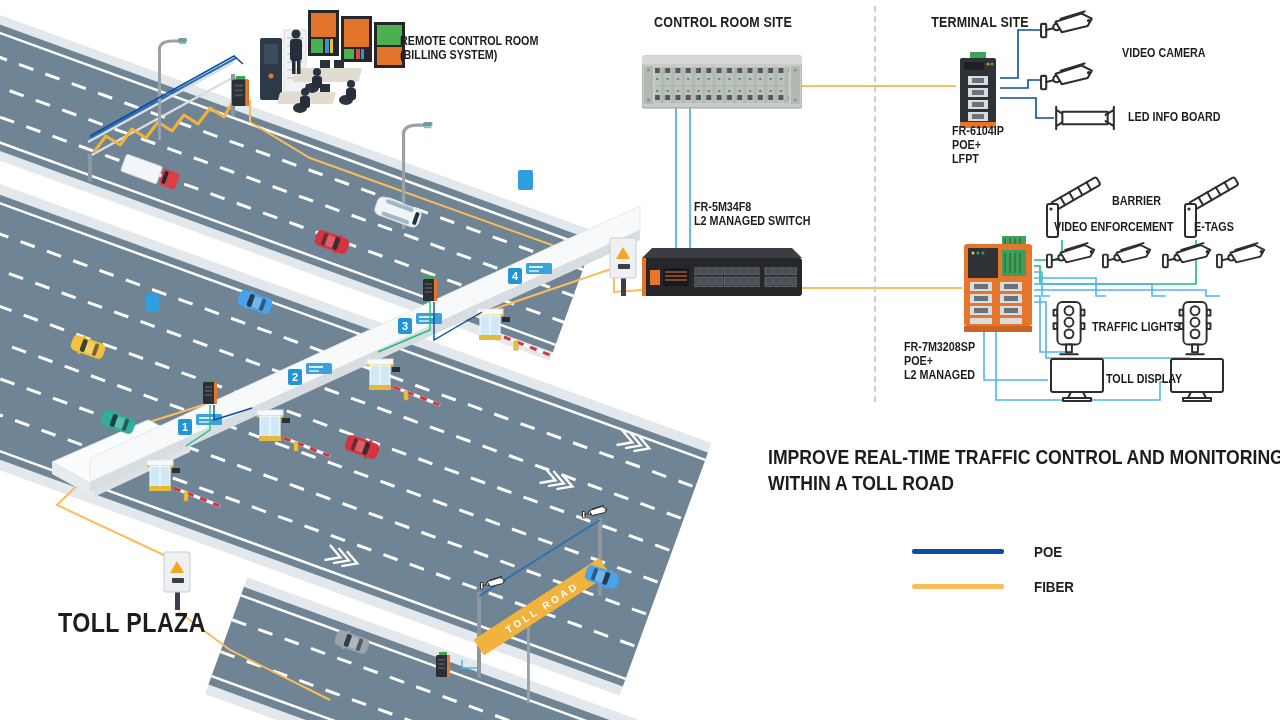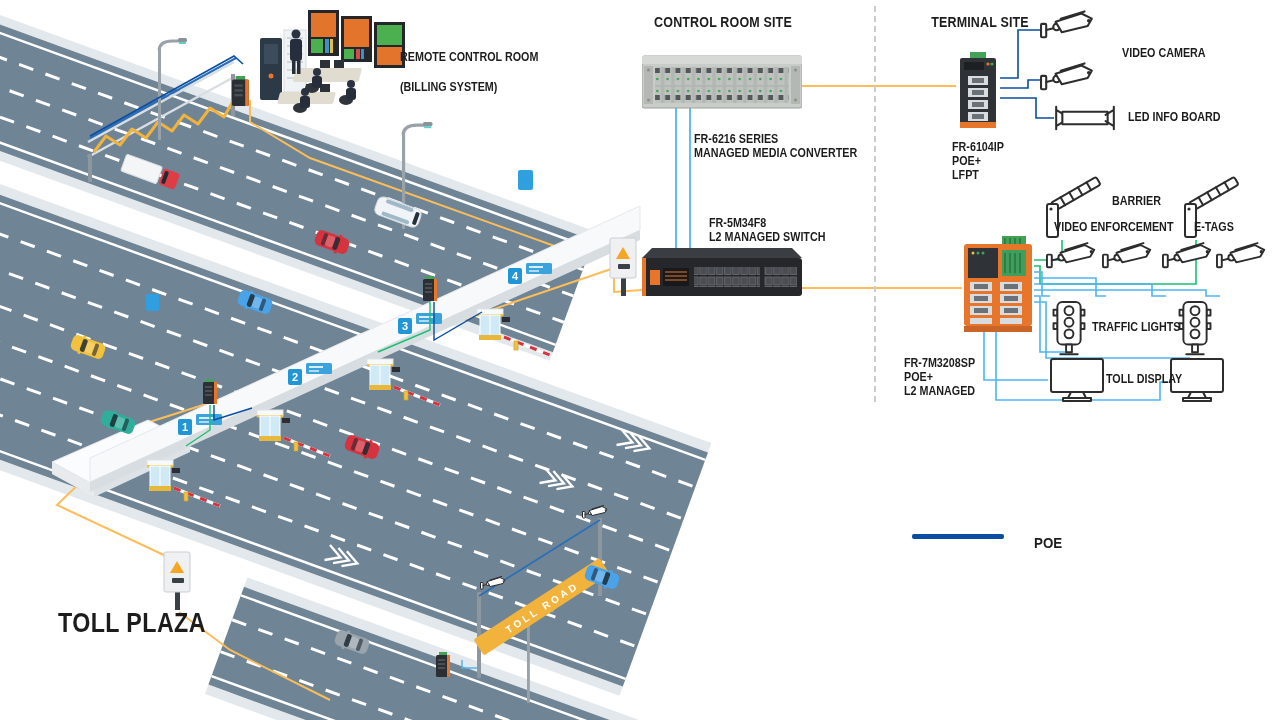--- a/index.html
+++ b/index.html
@@ -7,26 +7,26 @@
          font-family:"Liberation Sans",sans-serif;color:#1c1c1c;}
   svg{display:block;}
   .abs{position:absolute;}
   .lay-scene{z-index:1;}
   .lay-lines{z-index:2;pointer-events:none;}
   .lay-dev{z-index:3;}
   .lay-lbl{z-index:4;}
   .cond{transform:scaleX(.86);transform-origin:0 50%;display:inline-block;white-space:nowrap;}
   .condc{transform:scaleX(.86);transform-origin:50% 50%;display:inline-block;white-space:nowrap;}
   .site-title{font-size:14.5px;font-weight:700;letter-spacing:.2px;text-align:center;width:170px;}
-  .dev-label{font-size:12.5px;font-weight:700;line-height:14px;margin-top:16px;}
+  .dev-label{font-size:12.5px;font-weight:700;line-height:14px;}
   .periph-label{font-size:12.5px;font-weight:700;white-space:nowrap;}
   .headline{font-size:20.5px;font-weight:700;line-height:26px;}
   .toll-plaza{font-size:27px;font-weight:700;letter-spacing:.5px;}
   .divider{border-left:2px dashed #c9ced3;width:0;}
-  .legend-row{display:flex;align-items:flex-start;height:35px;}
+  .legend-row{display:flex;align-items:center;height:35px;}
   .legend-swatch{width:92px;height:5px;border-radius:2px;margin-right:30px;flex:0 0 auto;}
   .legend-label{font-size:15.5px;font-weight:700;}
   .icon-outline{stroke:#2d2d2d;fill:#ffffff;stroke-width:2;stroke-linejoin:round;stroke-linecap:round;}
 </style>
 </head>
 <body>
 
 <div id="stage">
 
   <svg width="0" height="0" style="position:absolute">
@@ -514,26 +514,22 @@
   <svg class="abs lay-dev" style="left:1050px;top:358px" width="54" height="46" viewBox="0 0 54 46">
       <use href="#g-disp"></use>
     </svg>
   <svg class="abs lay-dev" style="left:1170px;top:358px" width="54" height="46" viewBox="0 0 54 46">
       <use href="#g-disp"></use>
     </svg>
 
   <div class="abs lay-lbl site-title condc" style="left:638px;top:14px">CONTROL ROOM SITE</div>
   <div class="abs lay-lbl site-title condc" style="left:895px;top:14px">TERMINAL SITE</div>
 
-  <div class="abs lay-lbl dev-label" style="left:694px;top:116px">
-    <span class="cond">FR-6216 SERIES</span><br>
-    <span class="cond">MANAGED MEDIA CONVERTER</span>
-  </div>
-
-  <div class="abs lay-lbl dev-label" style="left:709px;top:200px">
+
+  <div class="abs lay-lbl dev-label" style="left:694px;top:200px">
     <span class="cond">FR-5M34F8</span><br>
     <span class="cond">L2 MANAGED SWITCH</span>
   </div>
 
   <div class="abs lay-lbl dev-label" style="left:952px;top:124px">
     <span class="cond">FR-6104IP</span><br>
     <span class="cond">POE+</span><br>
     <span class="cond">LFPT</span>
   </div>
 
@@ -549,25 +545,33 @@
   <div class="abs lay-lbl periph-label cond" style="left:1054px;top:220px">VIDEO ENFORCEMENT</div>
   <div class="abs lay-lbl periph-label cond" style="left:1194px;top:220px">E-TAGS</div>
   <div class="abs lay-lbl periph-label cond" style="left:1092px;top:320px">TRAFFIC LIGHTS</div>
   <div class="abs lay-lbl periph-label cond" style="left:1106px;top:372px">TOLL DISPLAY</div>
 
   <div class="abs lay-lbl" style="left:400px;top:34px">
     <div class="dev-label"><span class="cond">REMOTE CONTROL ROOM</span></div>
     <div class="dev-label"><span class="cond">(BILLING SYSTEM)</span></div>
   </div>
 
+  <div class="abs lay-lbl headline" style="left:768px;top:444px;width:510px">
+    <span class="cond">IMPROVE REAL-TIME TRAFFIC CONTROL AND MONITORING</span><br>
+    <span class="cond">WITHIN A TOLL ROAD</span>
+  </div>
 
   <div class="abs lay-lbl" style="left:912px;top:534px">
     <div class="legend-row">
       <div class="legend-swatch" style="background: rgb(11, 77, 162);"></div>
       <div class="legend-label"><span class="cond">POE</span></div>
     </div>
+    <div class="legend-row">
+      <div class="legend-swatch" style="background: rgb(251, 189, 89);"></div>
+      <div class="legend-label"><span class="cond">FIBER</span></div>
+    </div>
   </div>
 
   <div class="abs lay-lbl toll-plaza" style="left:58px;top:608px">
     <span class="cond">TOLL PLAZA</span>
   </div>
 
 </div>
 
 </body></html>

